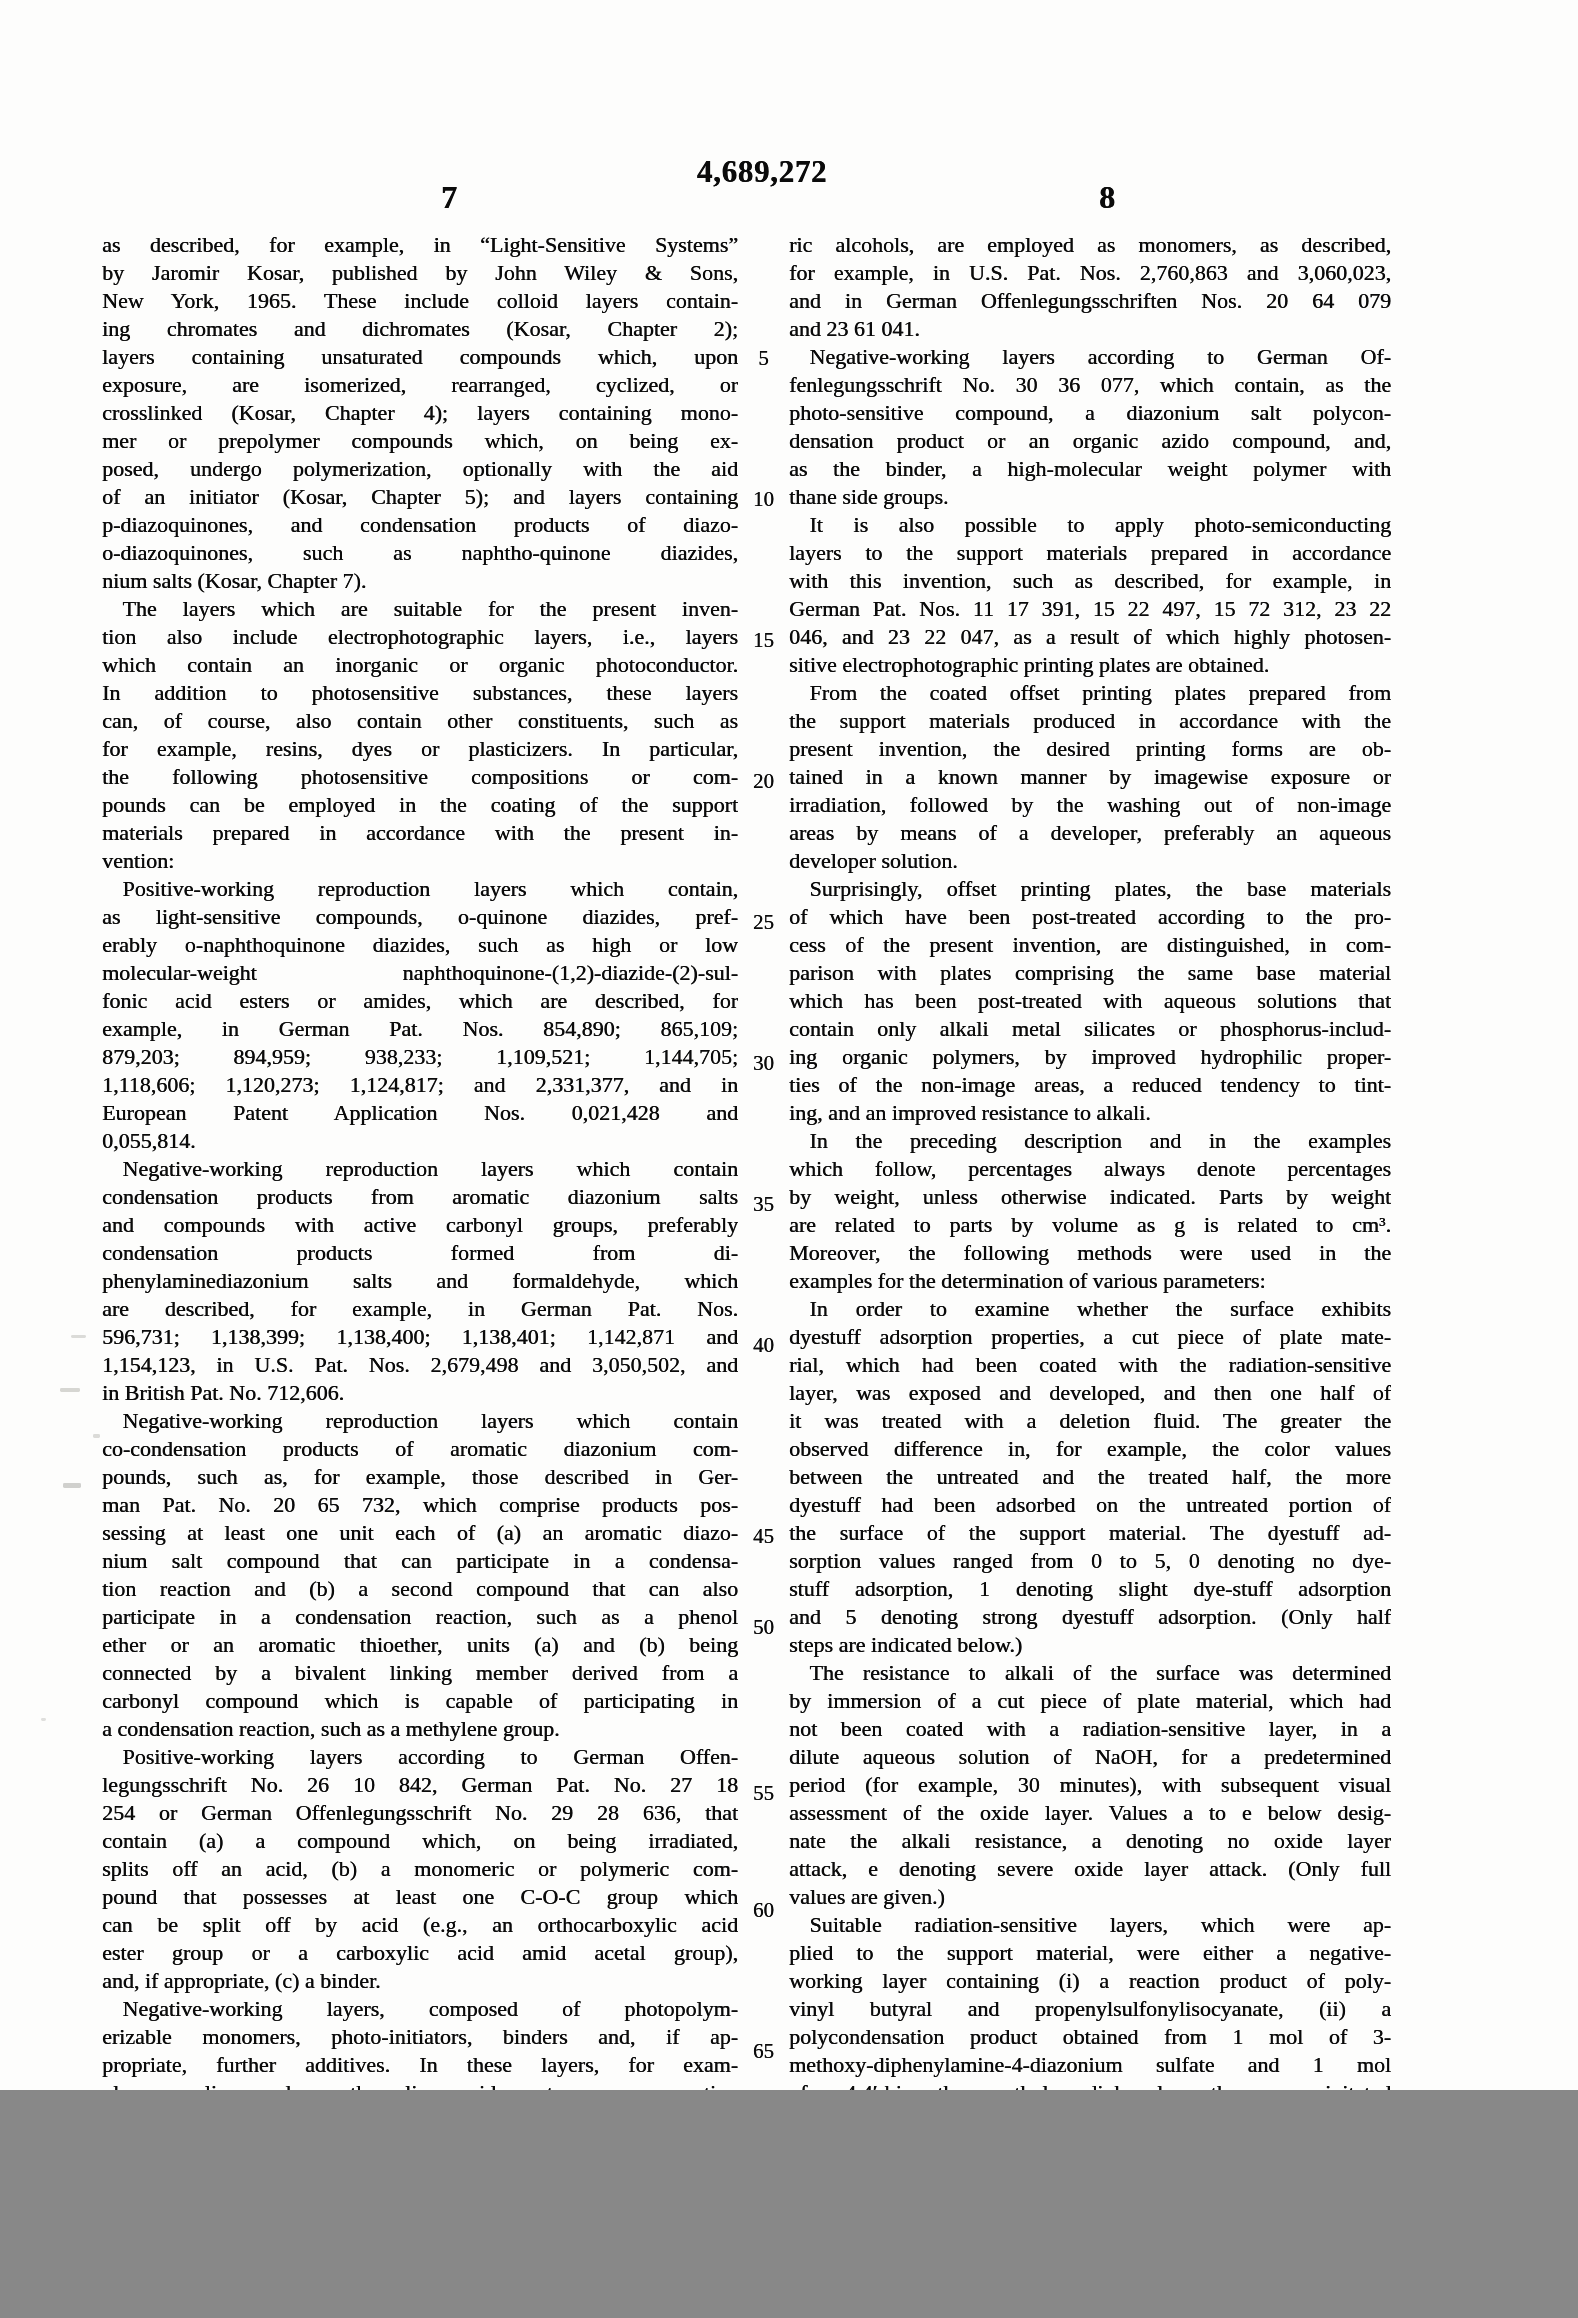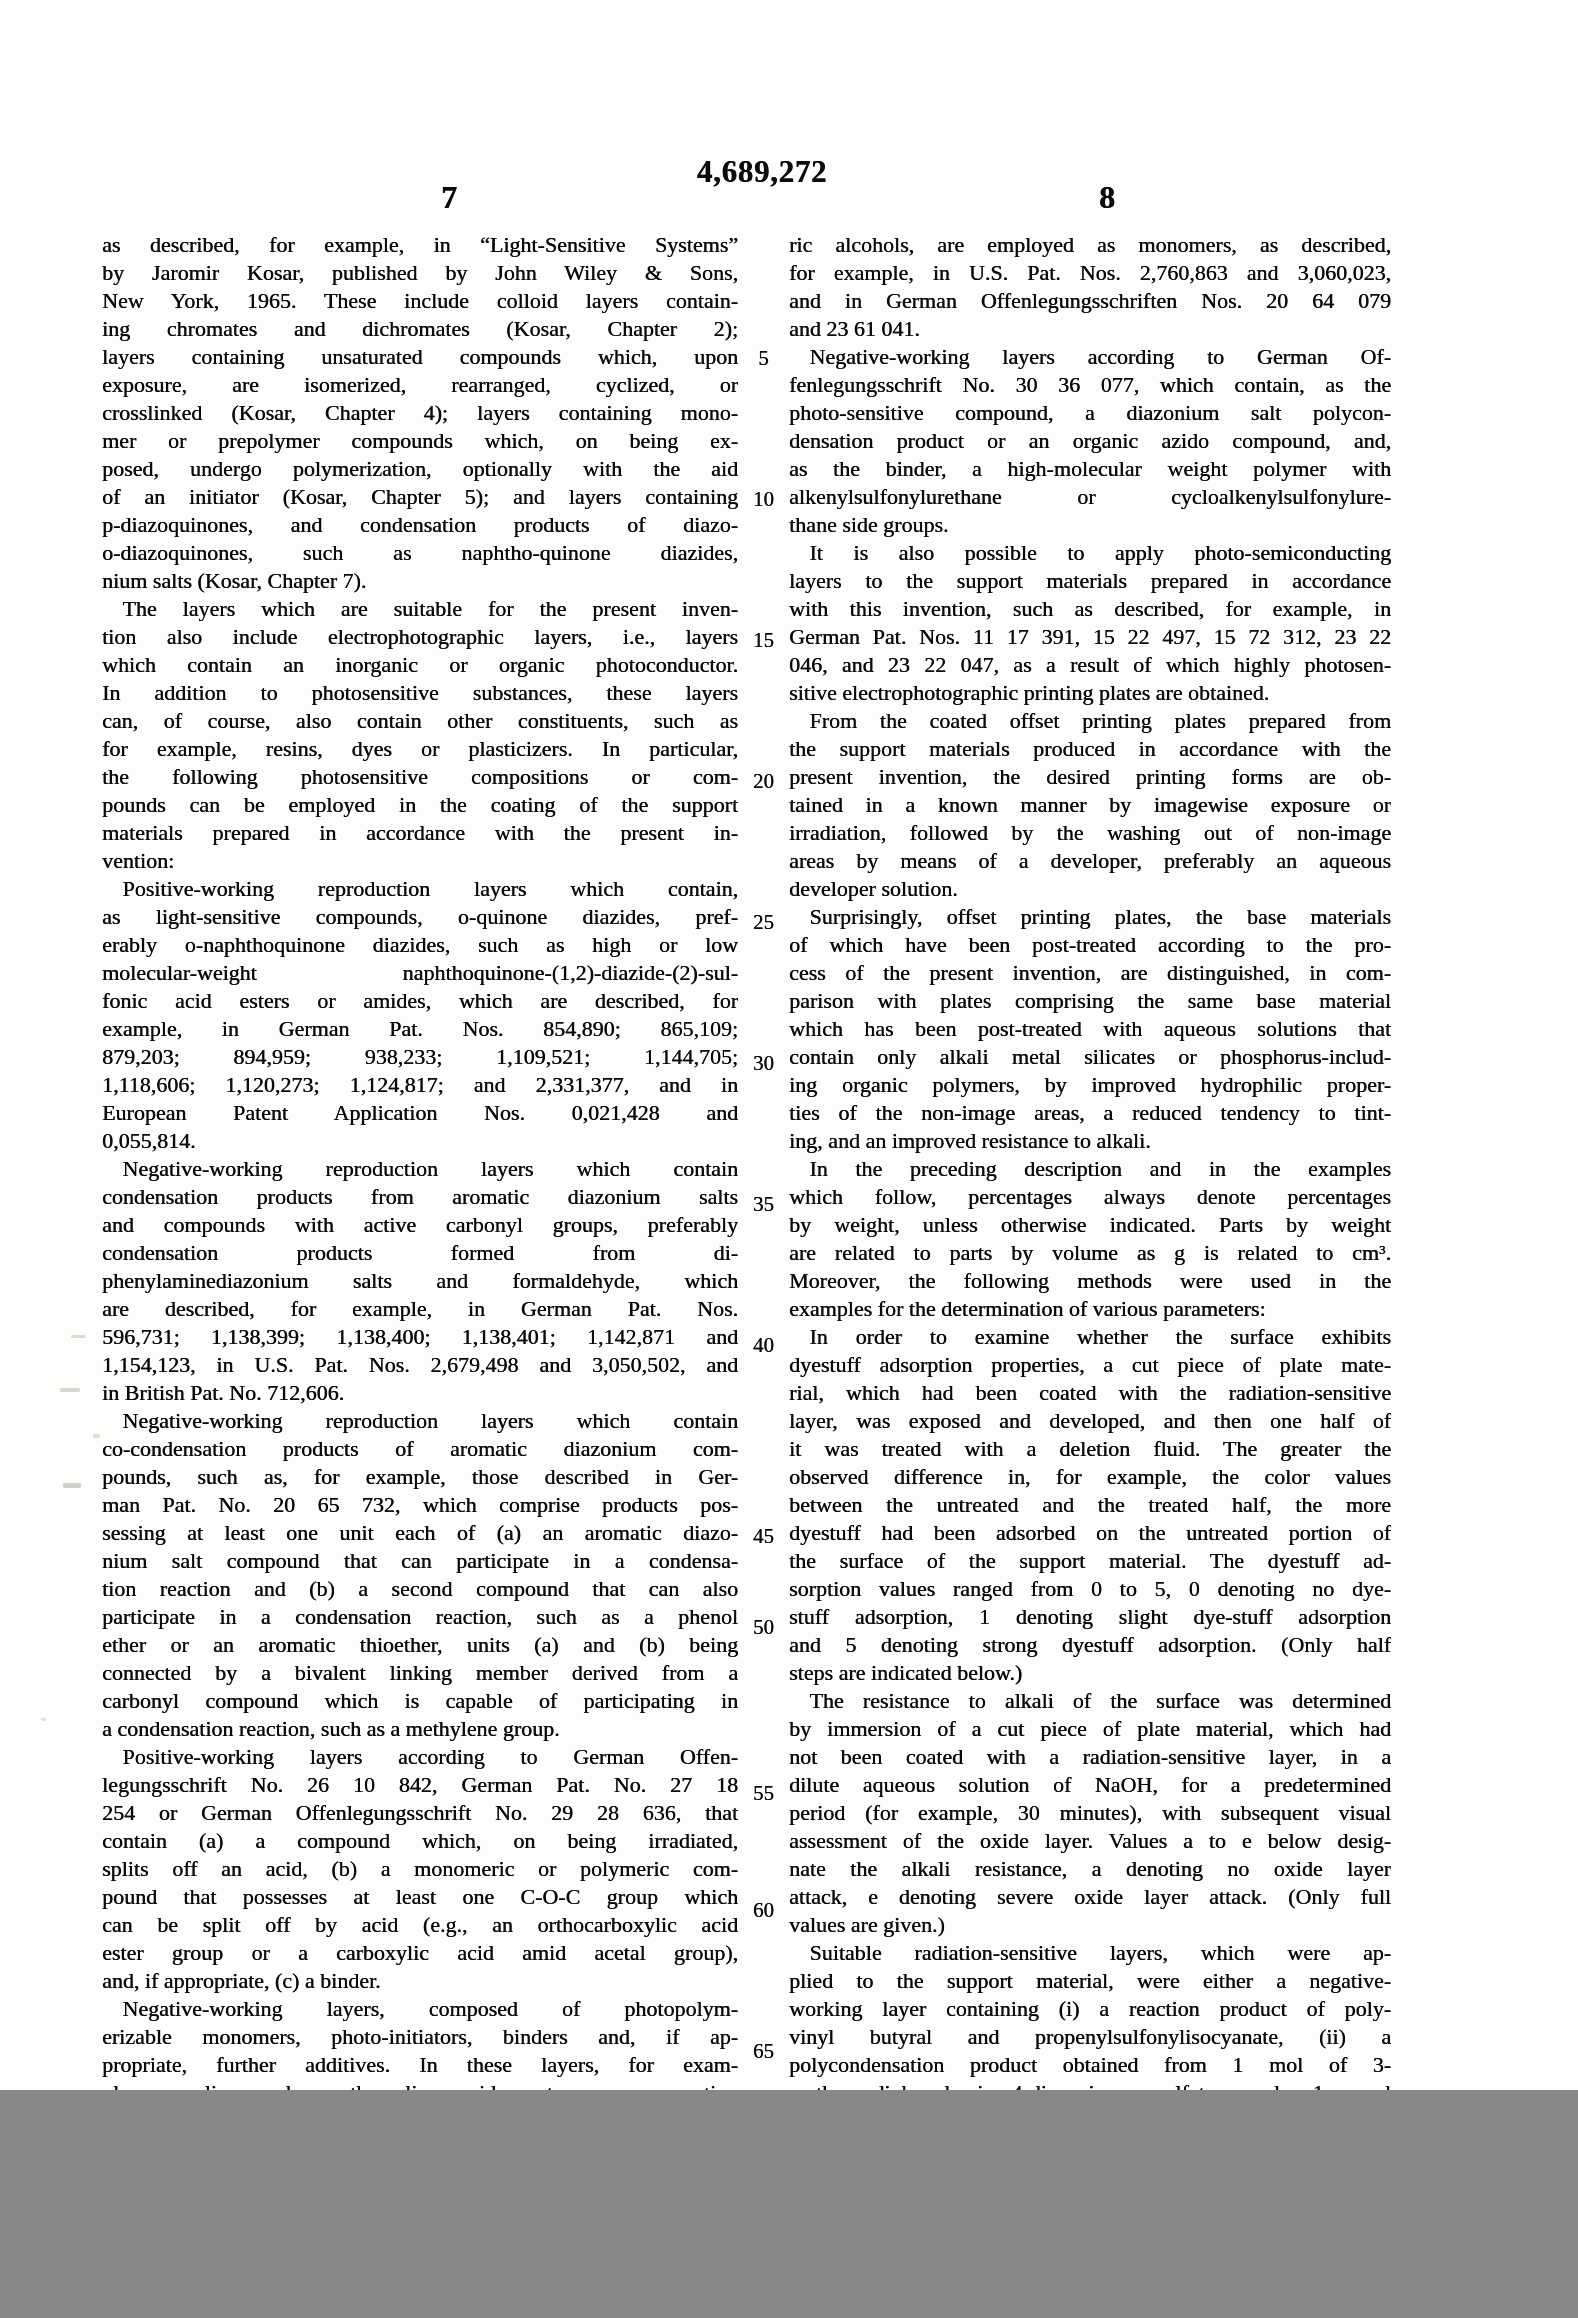--- a/index.html
+++ b/index.html
@@ -156,21 +156,20 @@
   <div class="column right" id="right-col">
       <div class="text-line">ric alcohols, are employed as monomers, as described,</div>
       <div class="text-line">for example, in U.S. Pat. Nos. 2,760,863 and 3,060,023,</div>
       <div class="text-line">and in German Offenlegungsschriften Nos. 20 64 079</div>
       <div class="text-line para-end">and 23 61 041.</div>
       <div class="text-line para-start">Negative-working layers according to German Of-</div>
       <div class="text-line">fenlegungsschrift No. 30 36 077, which contain, as the</div>
       <div class="text-line">photo-sensitive compound, a diazonium salt polycon-</div>
       <div class="text-line">densation product or an organic azido compound, and,</div>
       <div class="text-line">as the binder, a high-molecular weight polymer with</div>
-      <div class="text-line">alkenylsulfonylurethane or cycloalkenylsulfonylure-</div>
       <div class="text-line para-end">thane side groups.</div>
       <div class="text-line para-start">It is also possible to apply photo-semiconducting</div>
       <div class="text-line">layers to the support materials prepared in accordance</div>
       <div class="text-line">with this invention, such as described, for example, in</div>
       <div class="text-line">German Pat. Nos. 11 17 391, 15 22 497, 15 72 312, 23 22</div>
       <div class="text-line">046, and 23 22 047, as a result of which highly photosen-</div>
       <div class="text-line para-end">sitive electrophotographic printing plates are obtained.</div>
       <div class="text-line para-start">From the coated offset printing plates prepared from</div>
       <div class="text-line">the support materials produced in accordance with the</div>
       <div class="text-line">present invention, the desired printing forms are ob-</div>

